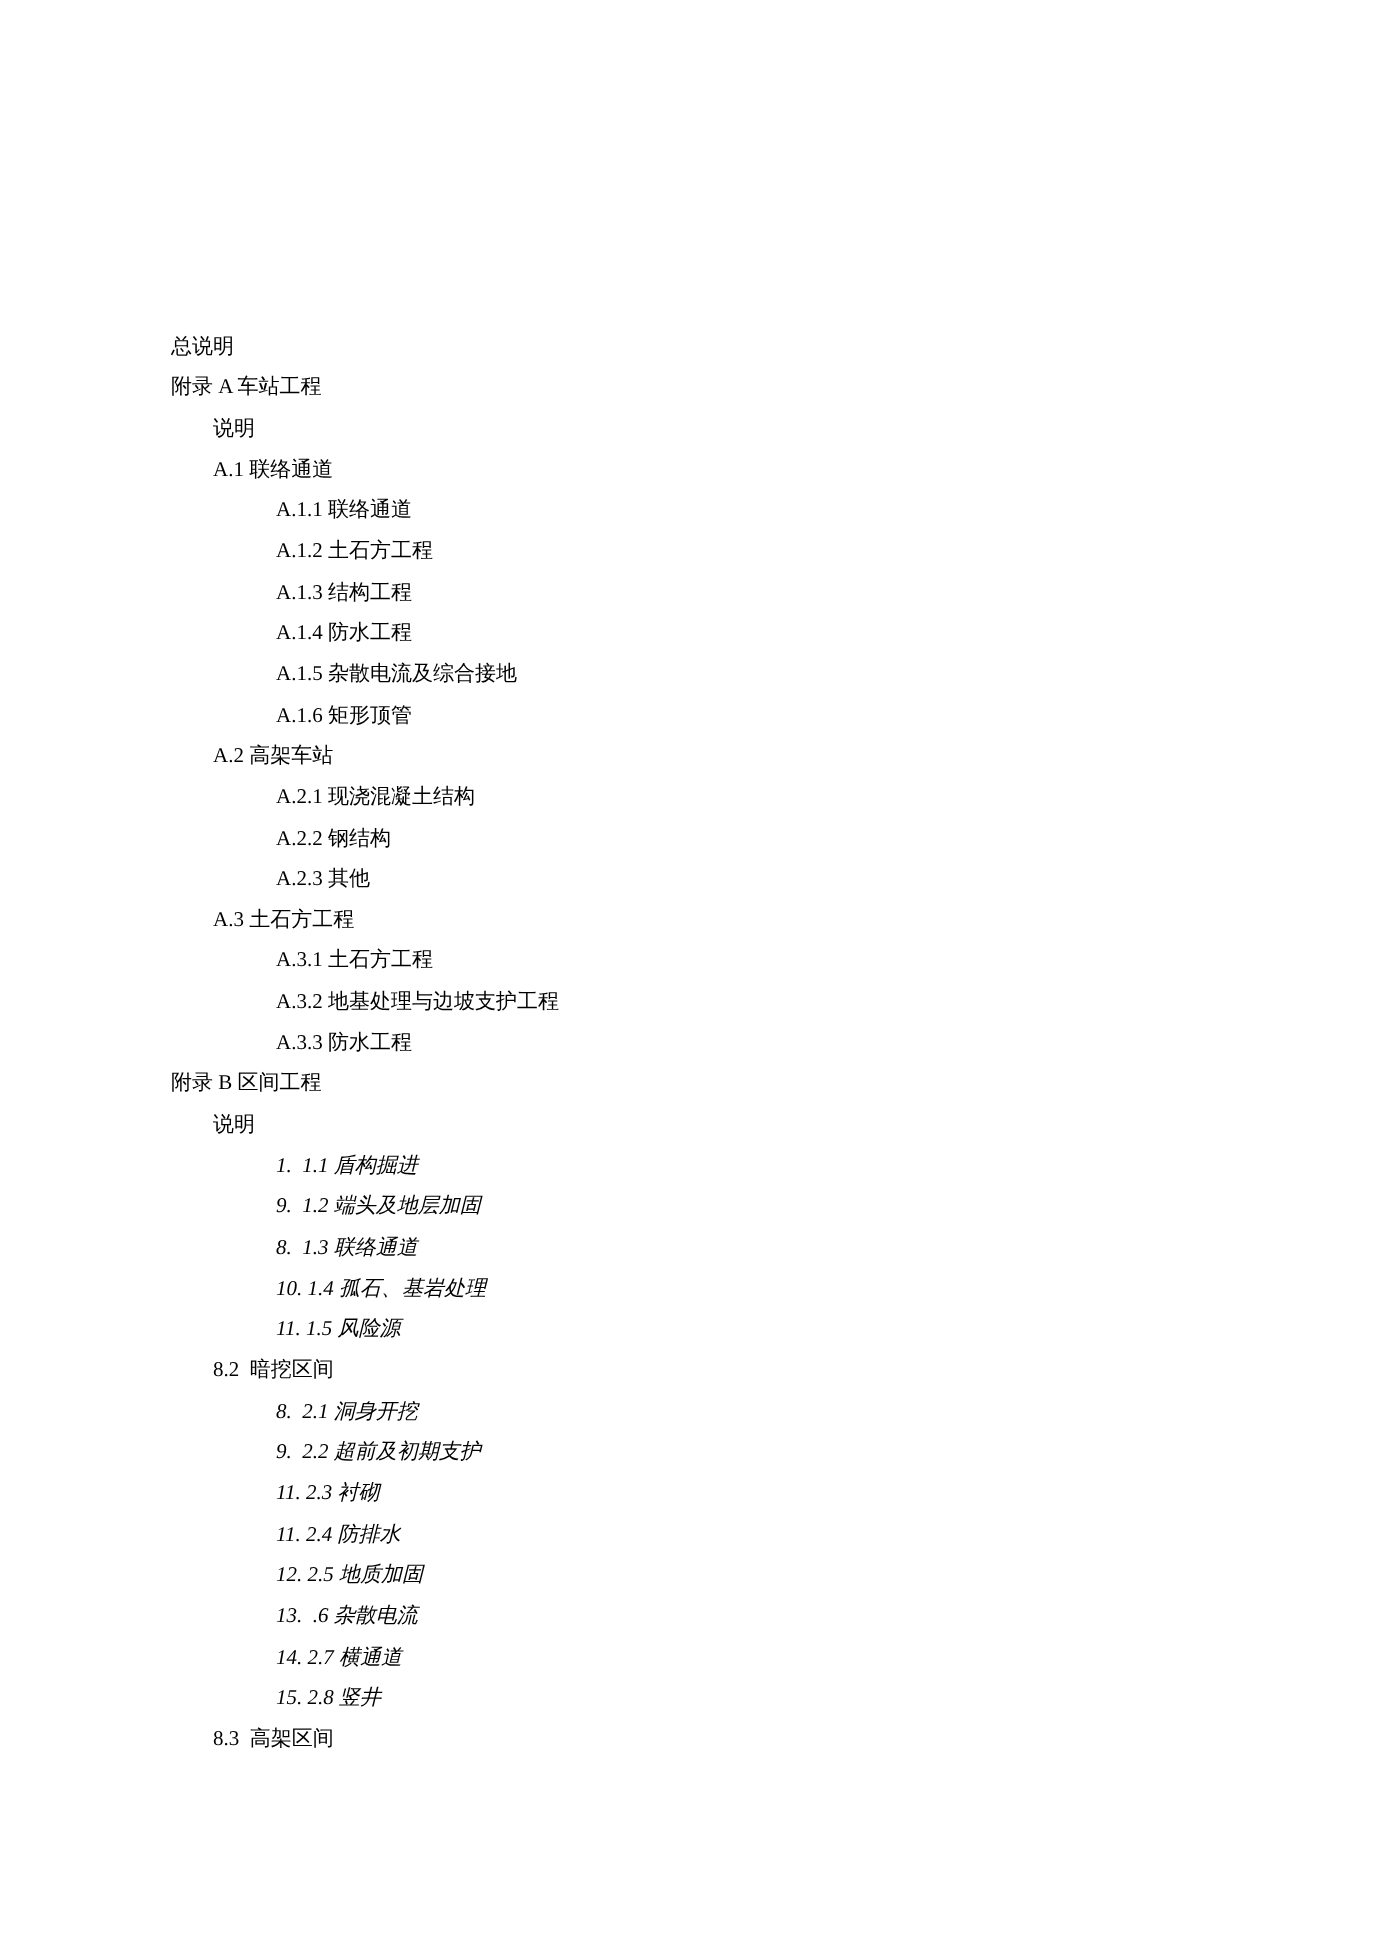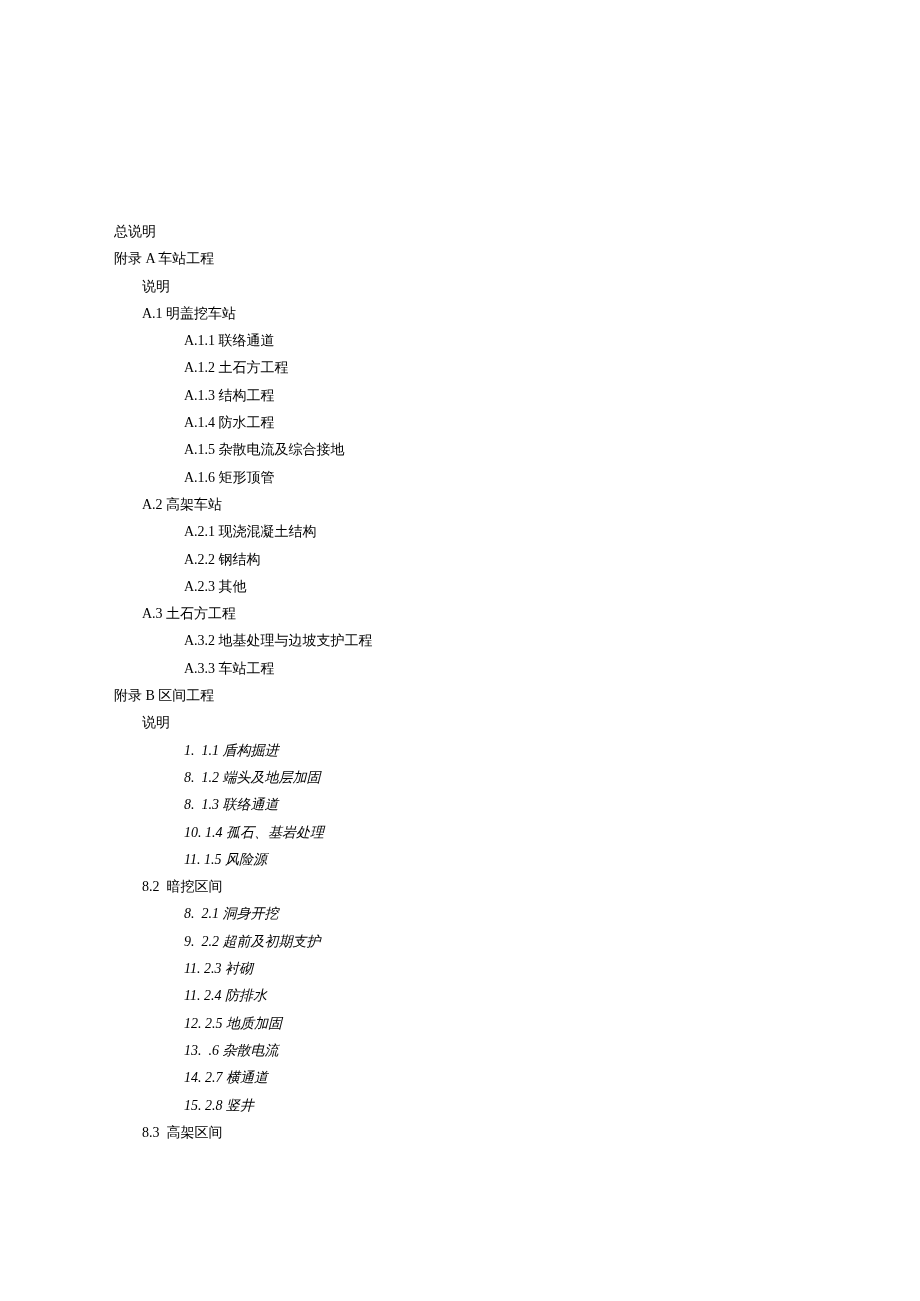--- a/index.html
+++ b/index.html
@@ -27,38 +27,39 @@
   .line { white-space: pre; }
 </style>
 </head>
 <body>
 
 <div class="page">
   <div id="content">
       <div class="line l0">总说明</div>
       <div class="line l0">附录 A 车站工程</div>
       <div class="line l1">说明</div>
-      <div class="line l1">A.1 明盖挖车站</div>
+      <div class="line l1">A.1 联络通道</div>
       <div class="line l2">A.1.1 联络通道</div>
       <div class="line l2">A.1.2 土石方工程</div>
       <div class="line l2">A.1.3 结构工程</div>
       <div class="line l2">A.1.4 防水工程</div>
       <div class="line l2">A.1.5 杂散电流及综合接地</div>
       <div class="line l2">A.1.6 矩形顶管</div>
       <div class="line l1">A.2 高架车站</div>
       <div class="line l2">A.2.1 现浇混凝土结构</div>
       <div class="line l2">A.2.2 钢结构</div>
       <div class="line l2">A.2.3 其他</div>
       <div class="line l1">A.3 土石方工程</div>
+      <div class="line l2">A.3.1 土石方工程</div>
       <div class="line l2">A.3.2 地基处理与边坡支护工程</div>
-      <div class="line l2">A.3.3 车站工程</div>
+      <div class="line l2">A.3.3 防水工程</div>
       <div class="line l0">附录 B 区间工程</div>
       <div class="line l1">说明</div>
       <div class="line l3">1.  1.1 盾构掘进</div>
-      <div class="line l3">8.  1.2 端头及地层加固</div>
+      <div class="line l3">9.  1.2 端头及地层加固</div>
       <div class="line l3">8.  1.3 联络通道</div>
       <div class="line l3">10. 1.4 孤石、基岩处理</div>
       <div class="line l3">11. 1.5 风险源</div>
       <div class="line l1">8.2  暗挖区间</div>
       <div class="line l3">8.  2.1 洞身开挖</div>
       <div class="line l3">9.  2.2 超前及初期支护</div>
       <div class="line l3">11. 2.3 衬砌</div>
       <div class="line l3">11. 2.4 防排水</div>
       <div class="line l3">12. 2.5 地质加固</div>
       <div class="line l3">13.  .6 杂散电流</div>

